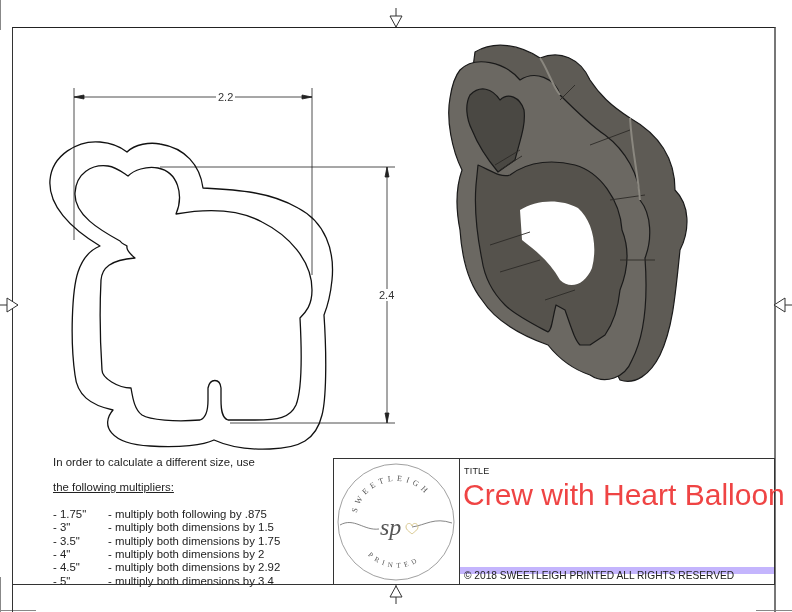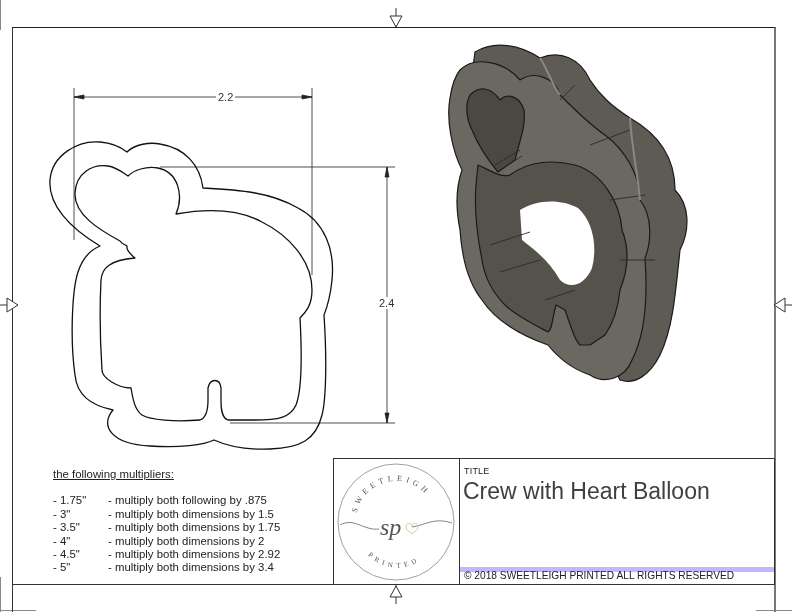--- a/index.html
+++ b/index.html
@@ -12,23 +12,23 @@
   .outer-stub-br { position: absolute; left: 756px; top: 610px; width: 36px; height: 1px; background: #888; }
   .svg-layer { position: absolute; left: 0; top: 0; }
   .dim-label { position: absolute; font-size: 11px; color: #333; background: #fff; padding: 0 2px; line-height: 12px; }
   .notes { position: absolute; left: 53px; top: 456px; font-size: 11.4px; line-height: 13.4px; color: #222; }
   .notes .intro { margin: 12px 0 13px 0; text-decoration: underline; }
   .notes .row { display: flex; white-space: pre; }
   .notes .size { width: 55px; }
   .notes-bottom-line { position: absolute; left: 12px; top: 584px; width: 322px; height: 1px; background: #333; }
   .title-block { position: absolute; left: 333px; top: 458px; width: 442px; height: 127px; border: 1px solid #333; box-sizing: border-box; background: #fff; }
   .logo-cell { position: absolute; left: 0; top: 0; width: 125px; height: 125px; border-right: 1px solid #333; }
-  .title-cell { position: absolute; left: 126px; top: 0; right: 0; height: 108px; border-bottom: 5px solid #c4b5fd; }
+  .title-cell { position: absolute; left: 126px; top: 0; right: 0; height: 108px; border-bottom: 7px solid #c4b5fd; }
   .title-label { position: absolute; left: 4px; top: 7px; font-size: 9px; letter-spacing: 0.2px; color: #222; }
-  .title-text { position: absolute; left: 3px; top: 19px; font-size: 23px; color: #404040; white-space: nowrap; }
+  .title-text { position: absolute; left: 3px; top: 19px; font-size: 30px; color: #ef4444; white-space: nowrap; }
   .copyright { position: absolute; left: 130px; top: 111px; font-size: 10.2px; color: #222; white-space: nowrap; }
 </style>
 </head>
 <body>
 
 <div class="sheet">
 
   <div class="outer-stub-left"></div>
   <div class="outer-stub-bl"></div>
   <div class="outer-stub-bl2"></div>
@@ -172,23 +172,24 @@
         C 585 285, 570 290, 560 280
         C 550 262, 535 250, 522 240 Z"></path>
 
       <path fill="none" stroke="#2c2a27" stroke-width="0.9" d="M 495 165 L 520 150 M 500 170 L 522 156 M 490 245 L 530 232 M 500 272 L 540 260 M 545 300 L 575 290 M 560 100 L 575 85 M 590 145 L 630 130 M 610 200 L 645 195 M 620 260 L 655 260"></path>
 
       <path fill="none" stroke="#8a877f" stroke-width="2" d="M 540 58 C 548 70, 552 85, 560 95 M 630 118 C 632 150, 638 175, 640 200"></path>
     </g>
   </svg>
 
   <div class="dim-label" style="left:184px; top:91px;margin-left:32px;">2.2</div>
-  <div class="dim-label" style="left:377px; top:289px;margin-top:8px;">2.4</div>
+  <div class="dim-label" style="left:377px; top:289px;">2.4</div>
 
   <div class="notes">
+    <div>In order to calculate a different size, use</div>
     <div class="intro">the following multipliers:</div>
     <div class="row">
       <span class="size">- 1.75"</span>
       <span>- multiply both following by .875</span>
     </div>
     <div class="row">
       <span class="size">- 3"</span>
       <span>- multiply both dimensions by 1.5</span>
     </div>
     <div class="row">

